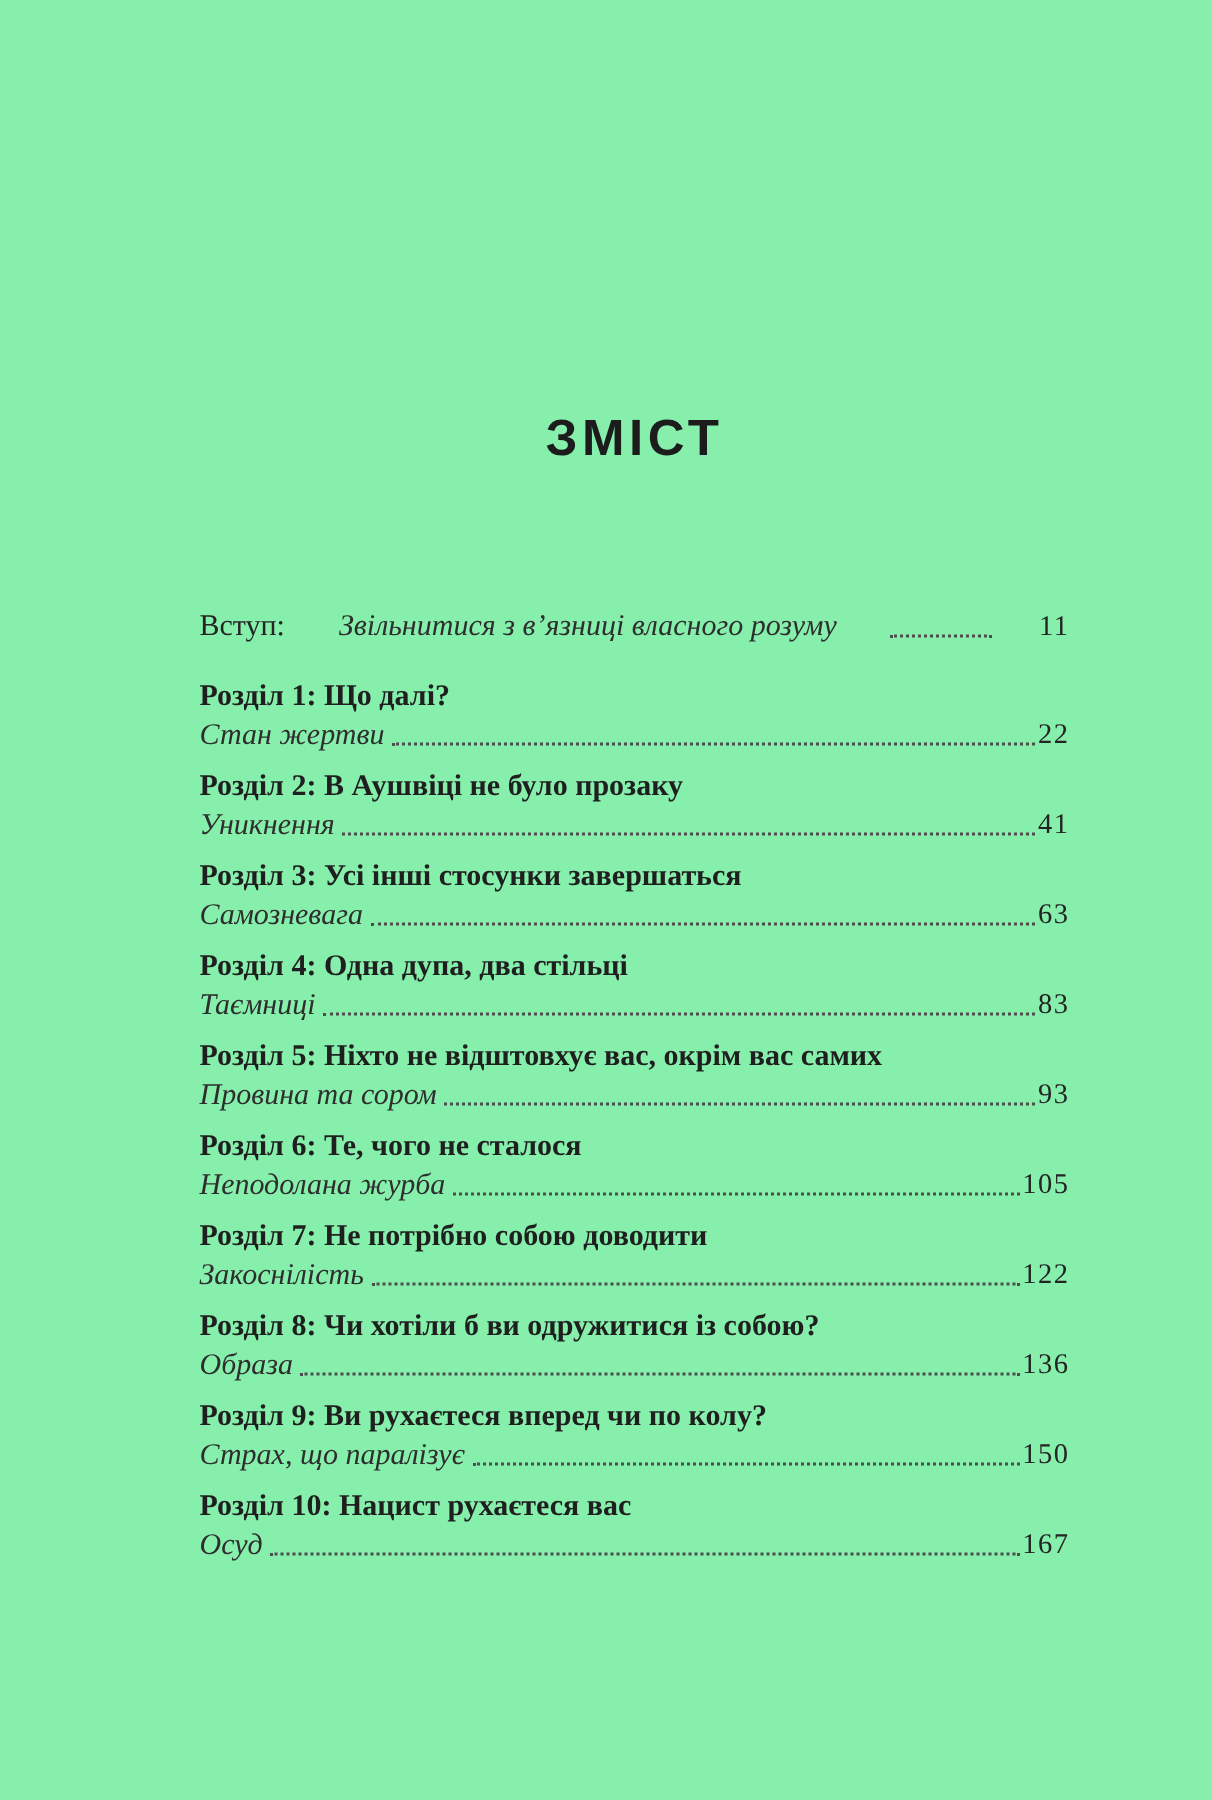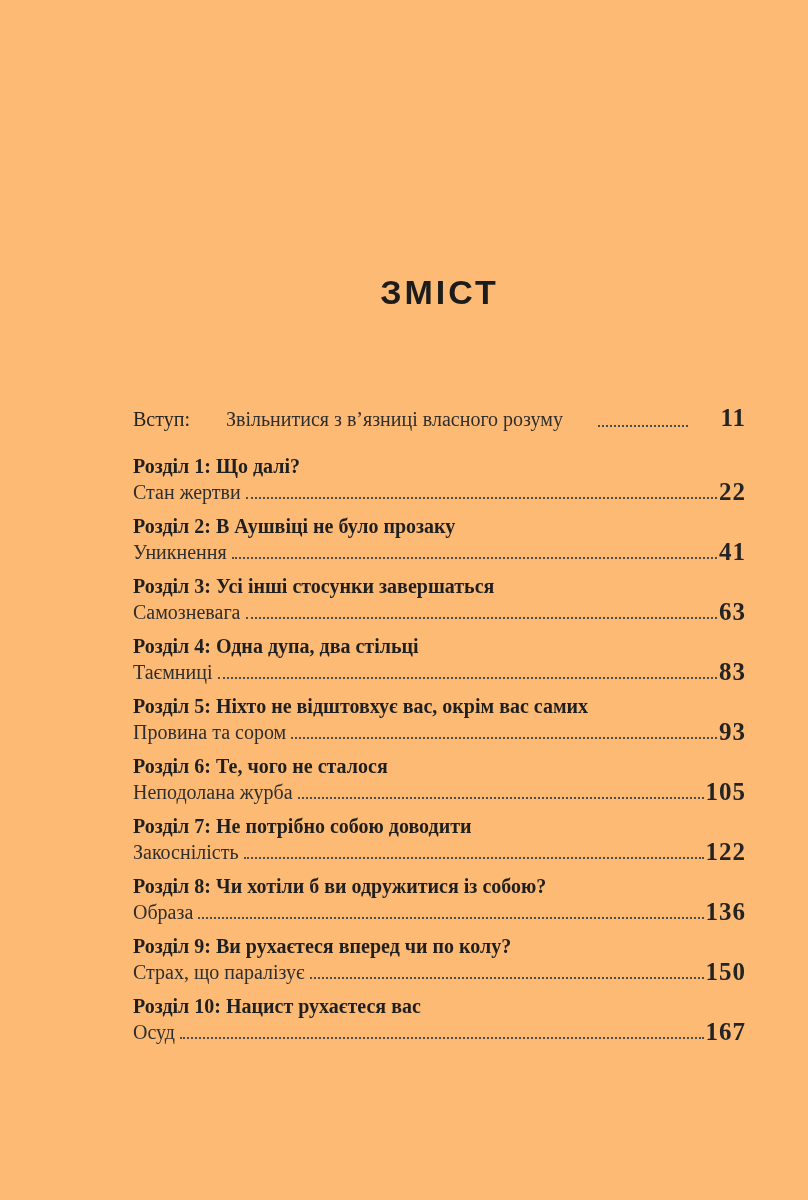--- a/index.html
+++ b/index.html
@@ -1,23 +1,23 @@
 <!DOCTYPE html>
 <html lang="uk"><head>
 <meta charset="utf-8">
 <style>
   html, body { margin: 0; padding: 0; background: #ffffff; }
   .page {
     position: relative;
     width: 808px;
     height: 1200px;
     margin: 0 auto;
-    background: #fdba74;
+    background: #86efac;
     box-sizing: border-box;
-    padding: 272px 62px 0 133px;
+    padding: 272px 95px 0 133px;
     font-family: "Liberation Serif", serif;
     color: #222222;
     overflow: hidden;
   }
   .toc-title {
     margin: 0 0 92px 0;
     text-align: center;
     font-family: "Liberation Sans", sans-serif;
     font-weight: 700;
     font-size: 34px;
@@ -33,35 +33,35 @@
     white-space: nowrap;
     gap: 30px;
   }
   .intro-row { margin-bottom: 20px; }
   .intro-label {
     font-style: normal;
     color: #242424;
     margin-right: 6px;
   }
   .subtitle {
+    font-style: italic;
     color: #2e2e2e;
   }
   .leader {
     flex: 1;
     align-self: flex-end;
     border-bottom: 2px dotted #4d4d4d;
     margin: 0 2px 6px 5px;
     min-width: 12px;
   }
   .pagenum {
     font-style: normal;
-    font-size: 25px;
+    font-size: 19px;
     color: #242424;
     letter-spacing: 1px;
-    font-weight: bold;
   }
   .chapter { margin-bottom: 8px; }
   .chapter-title {
     font-weight: 700;
     font-size: 20px;
     line-height: 26px;
     color: #1f1f1f;
     white-space: nowrap;
   }
   .chapter-sub-row {

